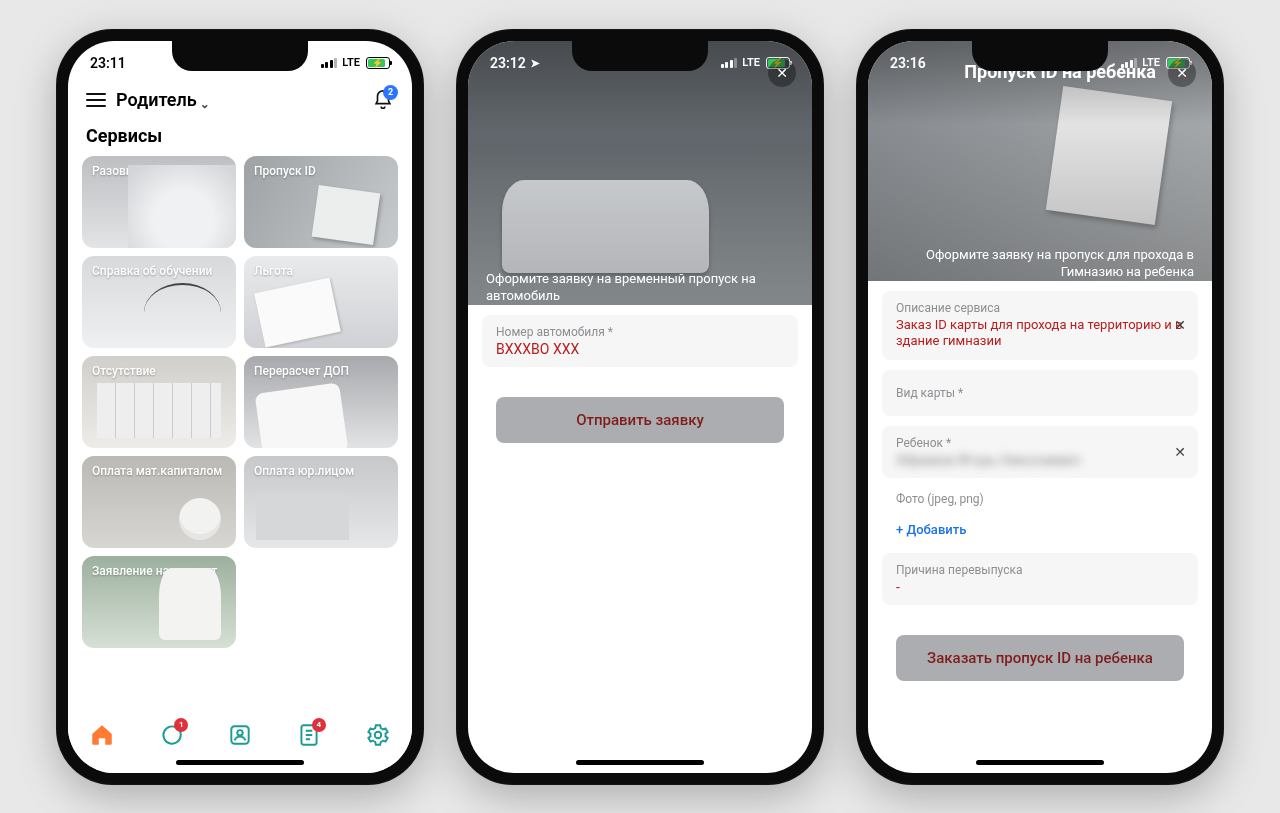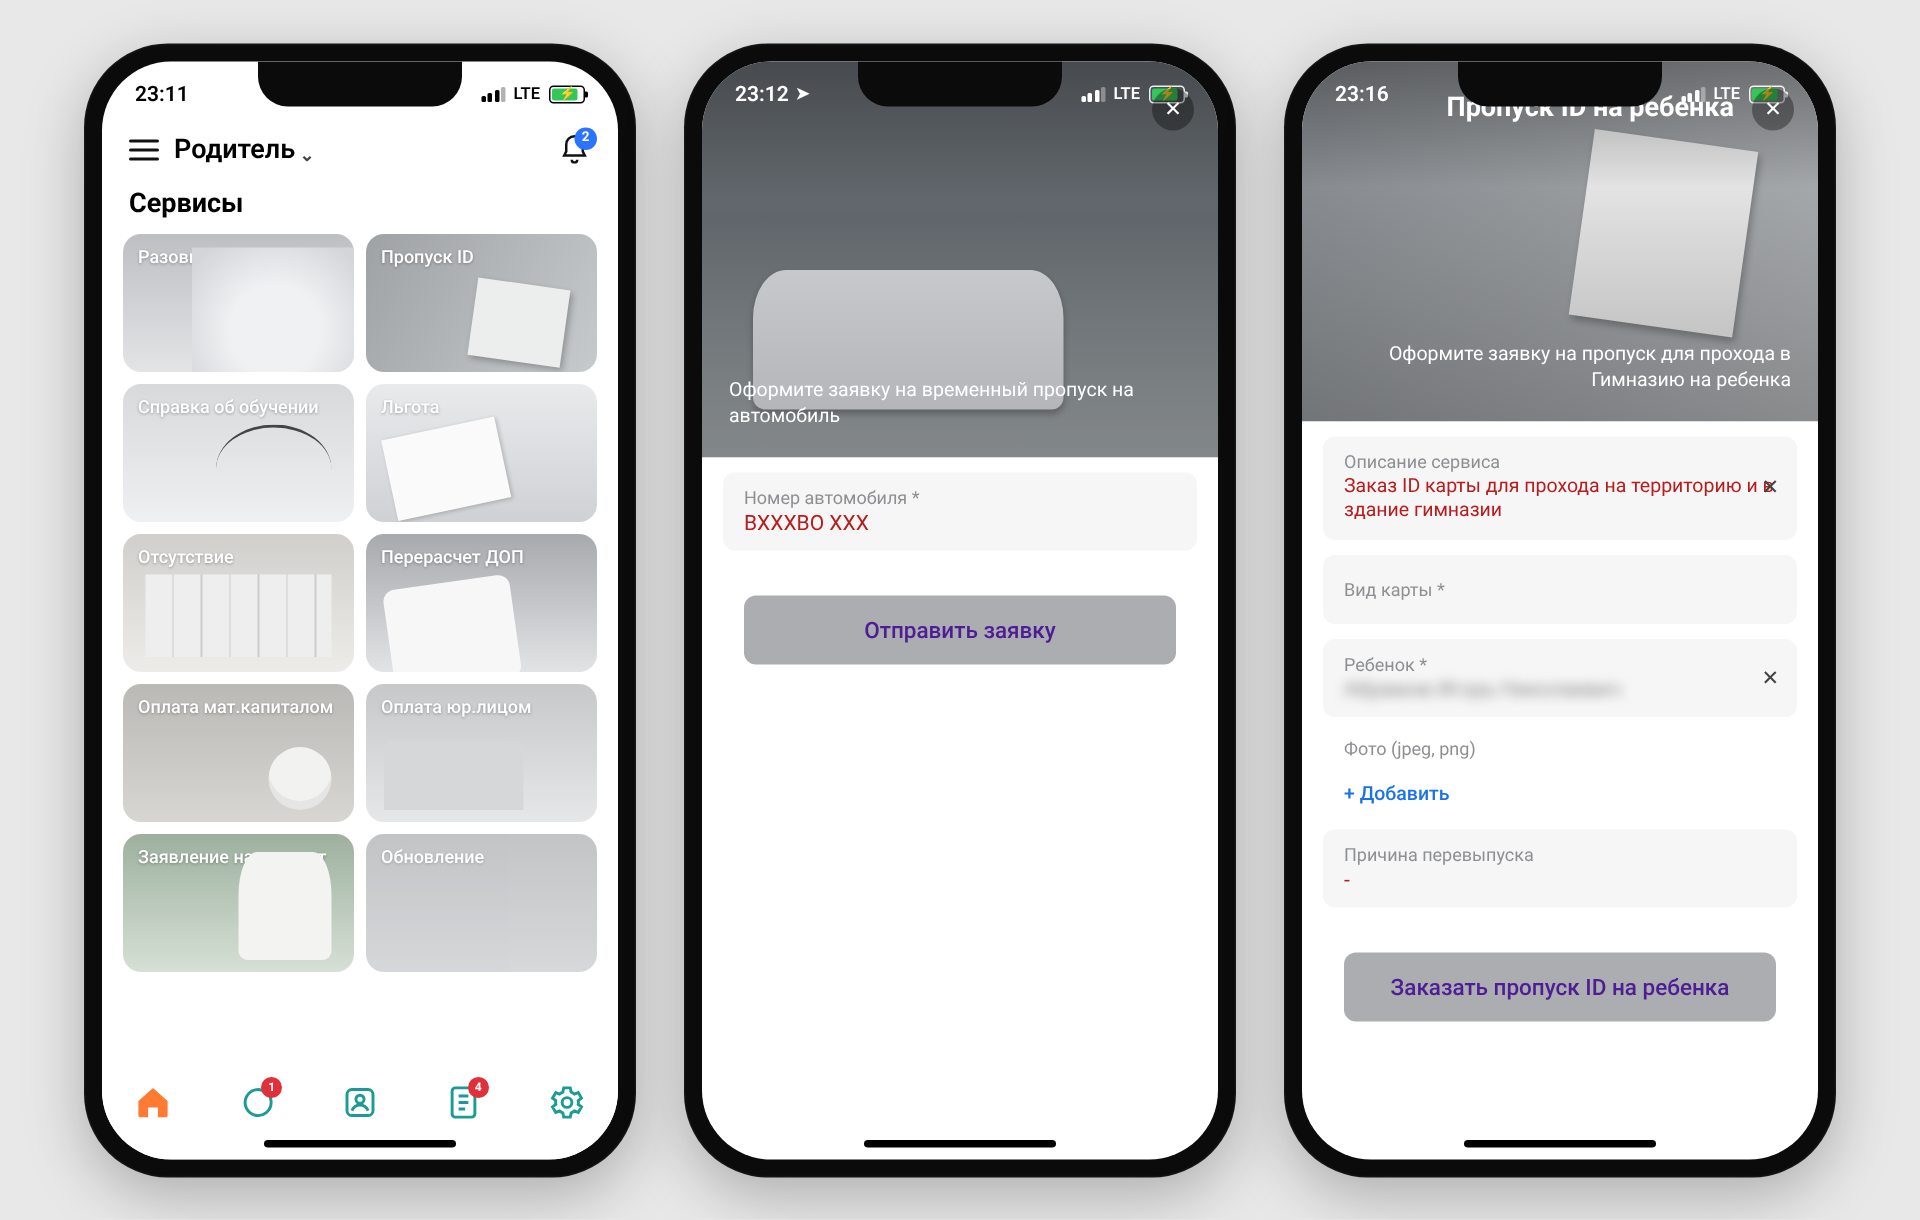--- a/index.html
+++ b/index.html
@@ -78,21 +78,21 @@
   .tile.t9::after{content:"";position:absolute;left:8%;bottom:8%;width:60%;height:50%;background:#d6d7d9;border-radius:4px 4px 0 0}
   .tile.t10{background:linear-gradient(#9db09e,#d6e0d6);}
   .tile.t10::after{content:"";position:absolute;right:10%;bottom:8%;width:40%;height:78%;background:#f3f4f2;border-radius:20% 20% 6px 6px/40% 40% 6px 6px}
   .tile.t11{background:linear-gradient(#a9abae,#c5c7ca);opacity:.7}
 
   
   .hero{position:relative;height:220px;color:#fff}
   .hero .grab{position:absolute;top:6px;left:50%;transform:translateX(-50%);width:32px;height:4px;background:rgba(255,255,255,.5);border-radius:2px}
   .hero-title{position:absolute;top:20px;left:18px;right:56px;font-size:18px;font-weight:700}
   .close-btn{position:absolute;top:18px;right:16px;width:28px;height:28px;border-radius:50%;background:rgba(0,0,0,.35);color:#fff;display:flex;align-items:center;justify-content:center;font-size:14px}
-  .hero-sub{position:absolute;left:18px;right:18px;bottom:18px;font-size:13px;line-height:1.3}
+  .hero-sub{position:absolute;left:18px;right:18px;bottom:0;font-size:13px;line-height:1.3}
   .hero.bg-car{background:linear-gradient(#6d7379 40%,#aeb4b7);} 
   .hero.bg-car::before{content:"";position:absolute;left:10%;bottom:12%;width:60%;height:35%;background:#e7eaed;border-radius:22px 22px 8px 8px/32px 32px 8px 8px;box-shadow:0 3px 4px rgba(0,0,0,.25)}
   .hero.bg-car::after{content:"";position:absolute;left:0;right:0;bottom:0;top:0;background:linear-gradient(rgba(0,0,0,.35),rgba(0,0,0,.10) 35%,rgba(0,0,0,.25))}
   .hero.bg-id{background:linear-gradient(125deg,#898d92,#b7babc);text-align:right;}
   .hero.bg-id::before{content:"";position:absolute;right:14%;top:22%;width:32%;height:52%;background:#efefef;transform:rotate(8deg);box-shadow:2px 3px 5px rgba(0,0,0,.25)}
   .hero.bg-id::after{content:"";position:absolute;left:0;right:0;bottom:0;top:0;background:linear-gradient(rgba(0,0,0,.35),rgba(0,0,0,.05) 35%,rgba(0,0,0,.25))}
   .hero > *{z-index:2;position:absolute}
 
   .form{padding:10px 14px 0;position:relative;background:#fff}
   .info-row{display:flex;gap:10px;align-items:flex-start;padding:8px 4px 16px}
@@ -100,21 +100,21 @@
   .info-ico{flex:0 0 20px;width:20px;height:20px;border:1.5px solid var(--blue);border-radius:50%;display:flex;align-items:center;justify-content:center;color:var(--blue);font-size:11px;font-weight:700}
 
   .field{background:var(--grey-field);border-radius:8px;padding:10px 14px;margin-bottom:10px;position:relative}
   .field .label{font-size:12px;color:var(--muted)}
   .field .value{font-size:14px;color:#b91c1c;margin-top:2px}
   .field .value.blur{filter:blur(4px);color:#888}
   .field .clear{position:absolute;right:12px;top:50%;transform:translateY(-50%);font-size:14px;color:#444}
   .field.hint{background:transparent;padding:4px 14px 10px;margin-bottom:6px}
   .add-link{color:var(--blue);font-size:13px;font-weight:500;padding:0 14px 16px;display:block}
 
-  .submit{margin:30px 14px 0;background:var(--grey-btn);color:#4c1d95;border-radius:8px;text-align:center;font-size:15px;font-weight:500;padding:14px 10px}
+  .submit{margin:30px 14px 0;background:var(--grey-btn);color:#7f1d1d;border-radius:8px;text-align:center;font-size:15px;font-weight:500;padding:14px 10px}
 
   .p2 .statusbar,.p3 .statusbar{color:#fff}
   .p2 .statusbar .battery,.p3 .statusbar .battery{border-color:rgba(255,255,255,.9)}
   .p2 .statusbar .battery::after,.p3 .statusbar .battery::after{background:rgba(255,255,255,.9)}
   .p2 .statusbar .signal span,.p3 .statusbar .signal span{background:#fff}
   .p2 .statusbar .signal span:nth-child(4),.p3 .statusbar .signal span:nth-child(4){opacity:.35}
   .p2 .home-indicator,.p3 .home-indicator{background:#000}
 
   .loc-icon{font-size:11px;margin-left:2px;position:relative;top:-1px}
 </style>
@@ -185,23 +185,20 @@
           </div>
         <div class="tile t8">
             <span class="tile-label">Оплата мат.капиталом</span>
           </div>
         <div class="tile t9">
             <span class="tile-label">Оплата юр.лицом</span>
           </div>
         <div class="tile t10">
             <span class="tile-label">Заявление на дистант</span>
           </div>
-        <div class="tile t11">
-            <span class="tile-label">Обновление</span>
-          </div>
       </div>
 
       <div class="pager">
         <span class="active"></span>
           <span></span>
           <span></span>
           <span></span>
           <span></span>
           <span></span>
           <span></span>

